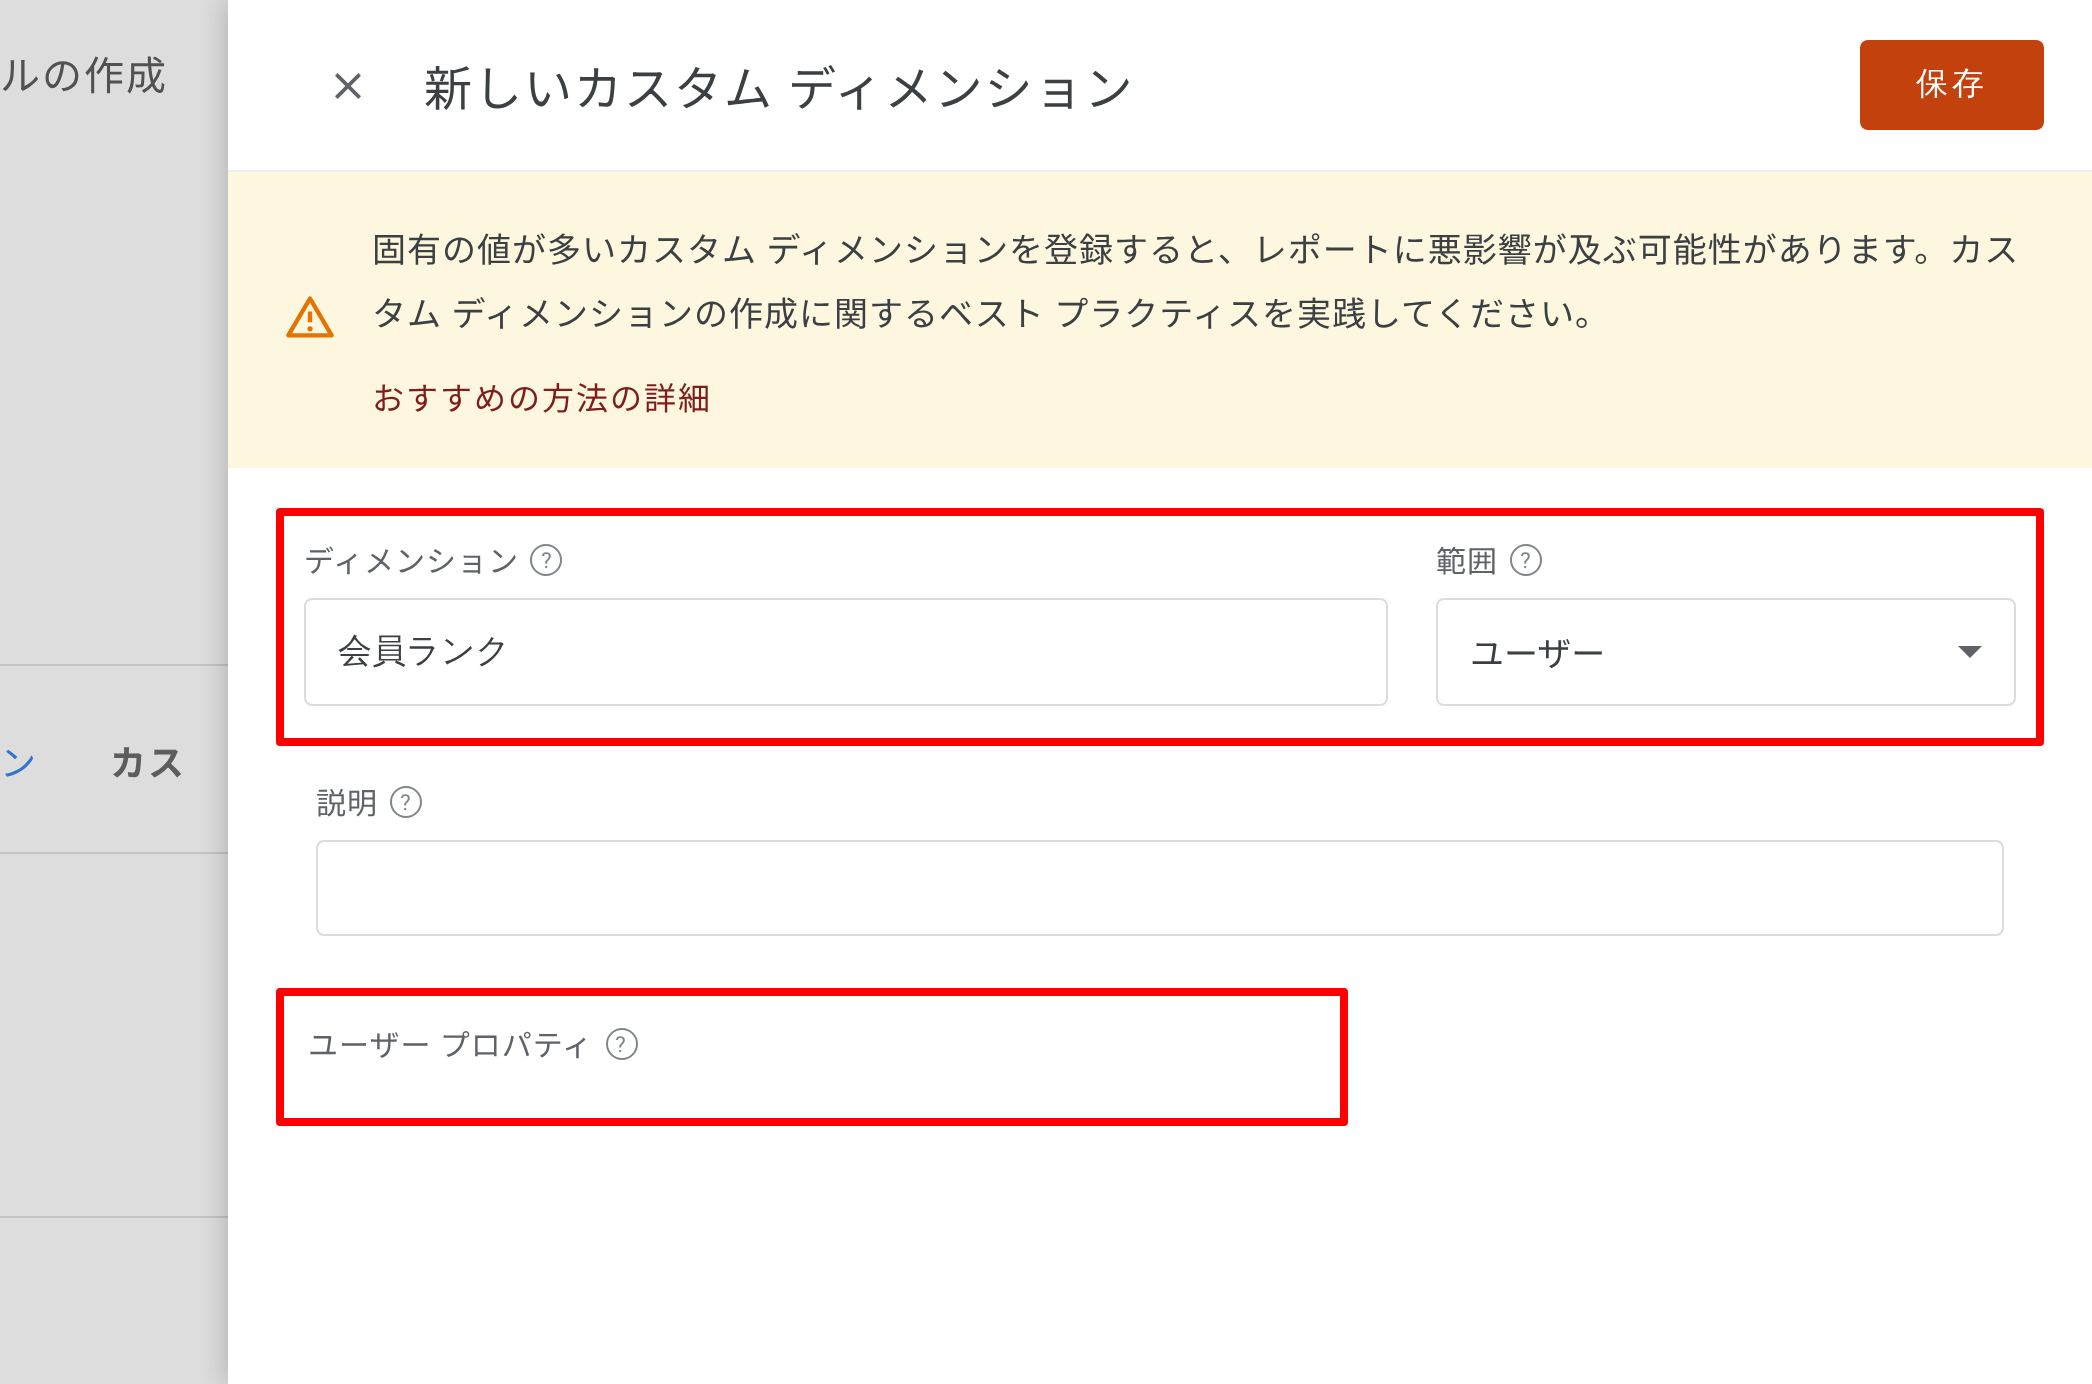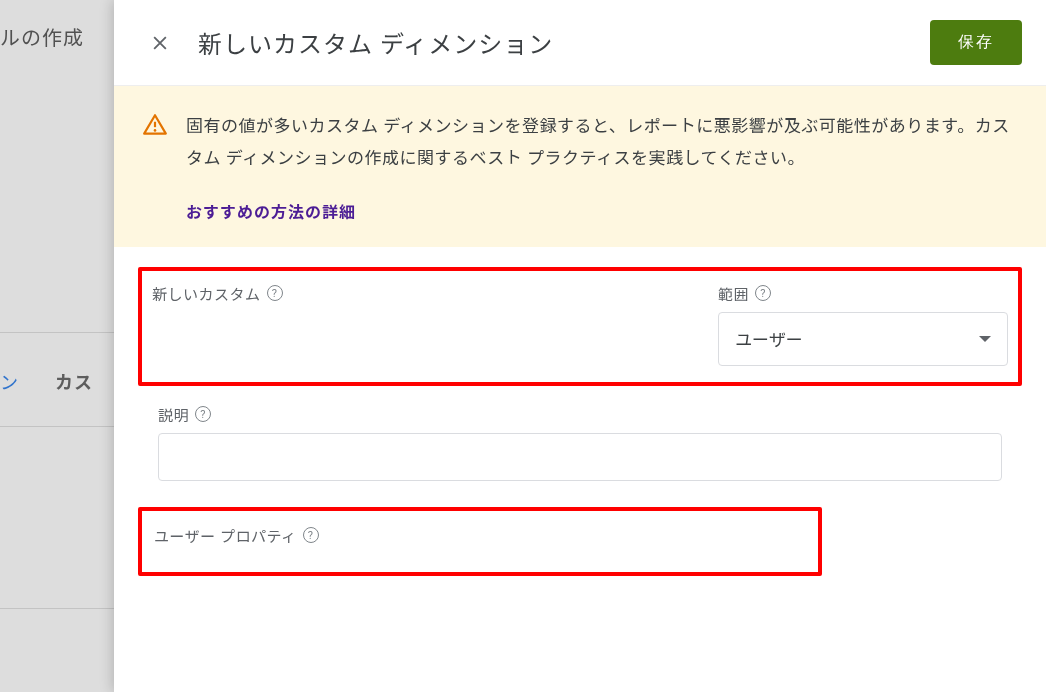--- a/index.html
+++ b/index.html
@@ -50,70 +50,69 @@
       position: absolute;
       left: 114px; top: 0; right: 0; bottom: 0;
       background: #fff;
       box-shadow: -2px 0 12px rgba(0,0,0,0.18);
       z-index: 2;
     }
     .panel-header {
       display: flex;
       align-items: center;
       height: 86px;
-      padding-left: 30px;
+      padding-left: 44px;
       padding-right: 24px;
       border-bottom: 1px solid #eee;
     }
     .close-btn {
       width: 32px; height: 32px;
       display: flex; align-items: center; justify-content: center;
       cursor: pointer;
       color: #5f6368;
     }
     .panel-title {
       font-size: 24px;
       color: #3c4043;
       margin-left: 22px;
       letter-spacing: 1px;
       flex: 1;
     }
     .save-btn {
-      background: #4d7c0f;
+      background: #c2410c;
       color: #fff;
       border: none;
       border-radius: 4px;
       padding: 12px 28px;
       font-size: 16px;
       cursor: pointer;
       letter-spacing: 2px;
     }
     .warning-box {
       background: #fef7e0;
       margin: 0;
       padding: 24px 32px 24px 28px;
       display: flex;
       gap: 18px;
-      align-items: flex-start;
+      align-items: center;
     }
     .warn-icon { flex-shrink: 0; margin-top: 2px; }
     .warning-text {
       color: #3c4043;
       font-size: 17px;
       line-height: 1.9;
       letter-spacing: 0.5px;
     }
     .warning-link {
       display: inline-block;
-      margin-top: 24px;
-      color: #4c1d95;
+      margin-top: 11px;
+      color: #7f1d1d;
       font-size: 16px;
       letter-spacing: 1px;
       cursor: pointer;
-      font-weight: bold;
     }
     .form-area { padding: 20px 24px 20px 24px; }
     .highlight-red { border: 4px solid #ff0000; border-radius: 2px; }
     .row1 {
       display: flex;
       gap: 24px;
       padding: 12px 10px 16px 10px;
       margin-bottom: 8px;
     }
     .field-group { display: flex; flex-direction: column; }
@@ -169,21 +168,21 @@
       height: 48px;
       border: 1px solid #dadce0;
       border-radius: 4px;
       width: 100%;
       padding: 0 16px;
       font-size: 16px;
     }
     .row2 {
       margin-top: 22px;
       padding: 14px 12px 18px 12px;
-      width: 684px;
+      width: 536px;
     }
     .cursor-bar::after{
       content:'';
       display:inline-block;
       width:1px; height:20px;
       background:#1a73e8;
       vertical-align:middle;
       margin-left:1px;
     }
   </style>
@@ -220,23 +219,24 @@
     <div>
       <div class="warning-text">固有の値が多いカスタム ディメンションを登録すると、レポートに悪影響が及ぶ可能性があります。カスタム ディメンションの作成に関するベスト プラクティスを実践してください。</div>
       <div class="warning-link">おすすめの方法の詳細</div>
     </div>
   </div>
 
   <div class="form-area">
     <div class="row1 highlight-red">
       <div class="field-group fg-name">
         <div class="label-row">
-          <span>新しいカスタム</span>
+          <span>ディメンション</span>
           <span class="help-icon">?</span>
         </div>
+        <input class="text-input" value="会員ランク" style="">
       </div>
       <div class="field-group fg-scope">
         <div class="label-row">
           <span>範囲</span>
           <span class="help-icon">?</span>
         </div>
         <div class="select-box">
           <span>ユーザー</span>
           <span class="dropdown-arrow"></span>
         </div>

